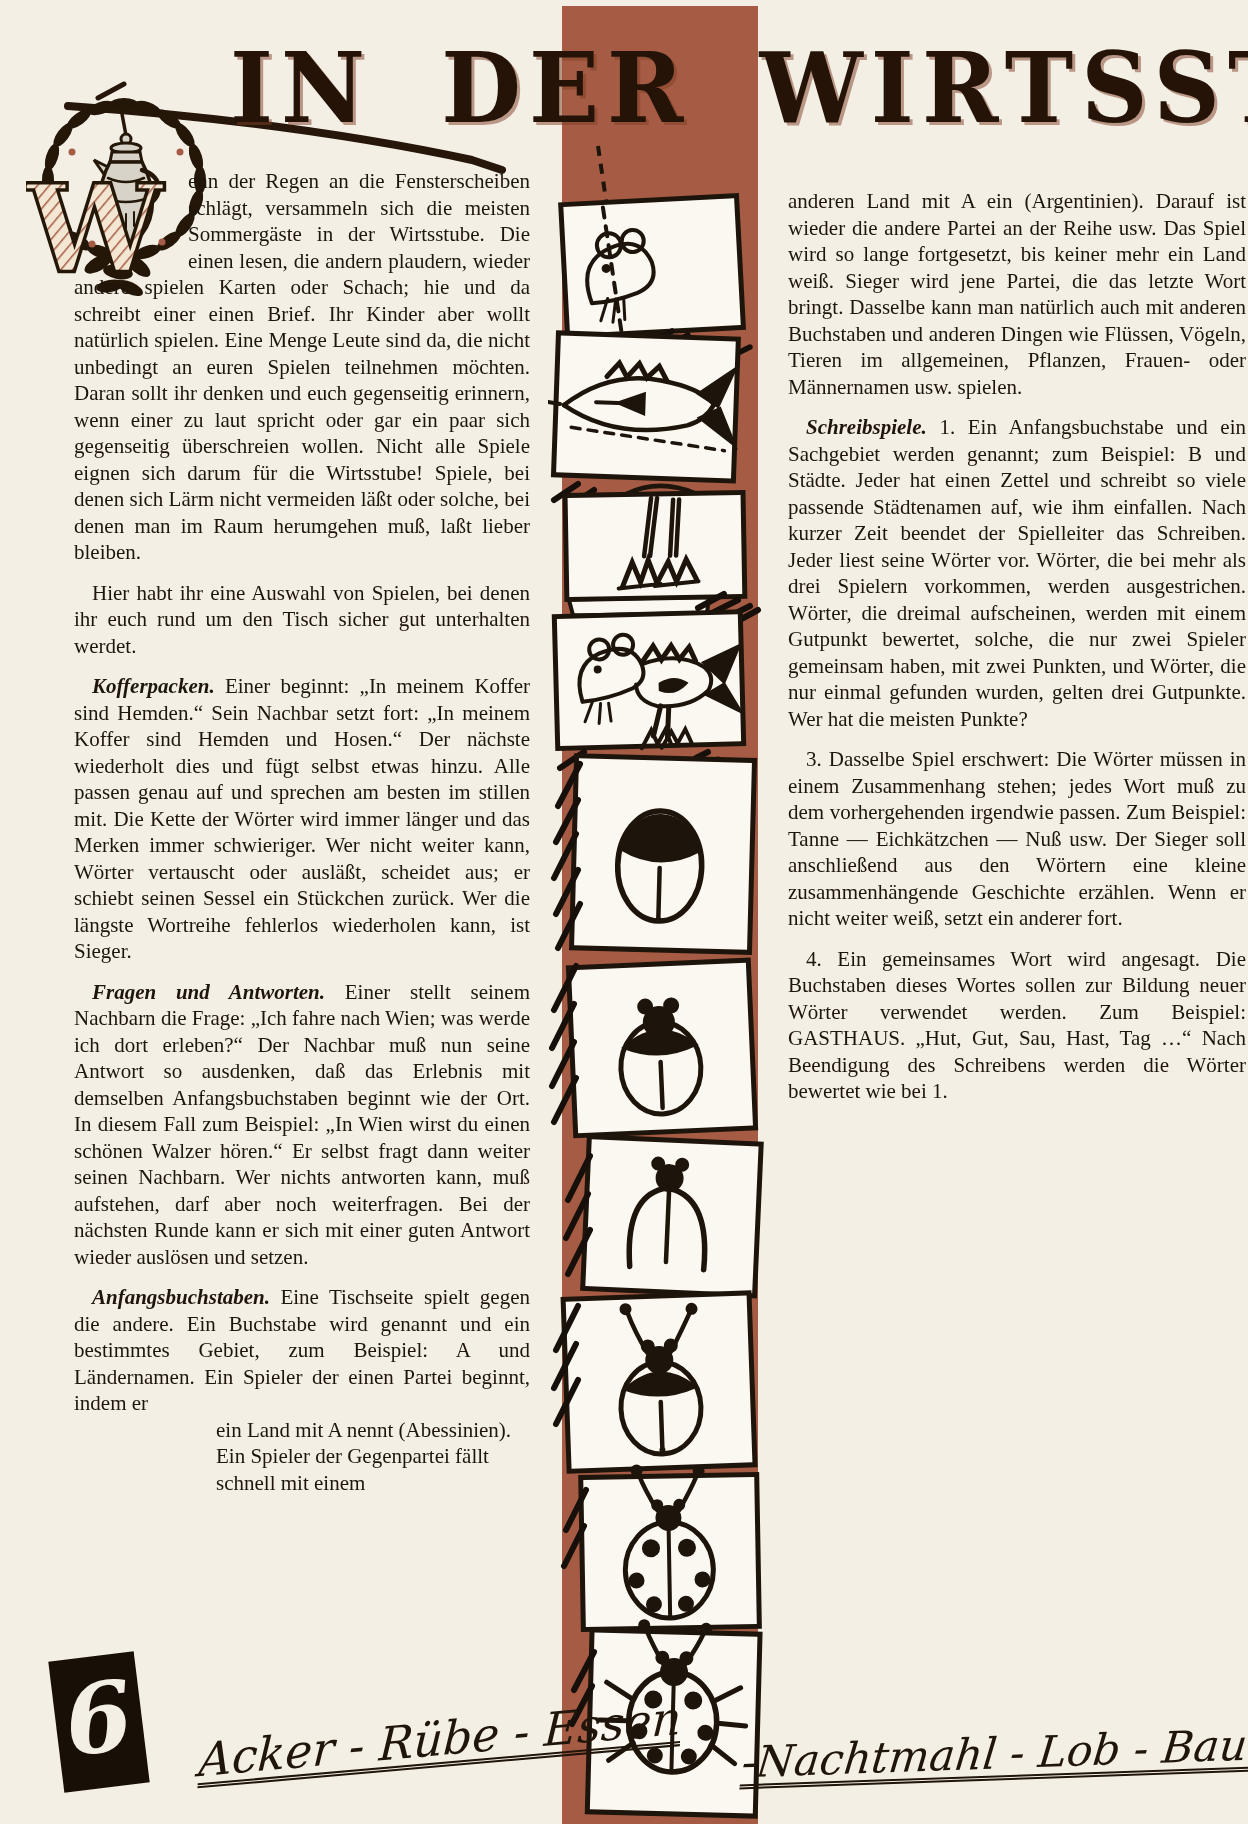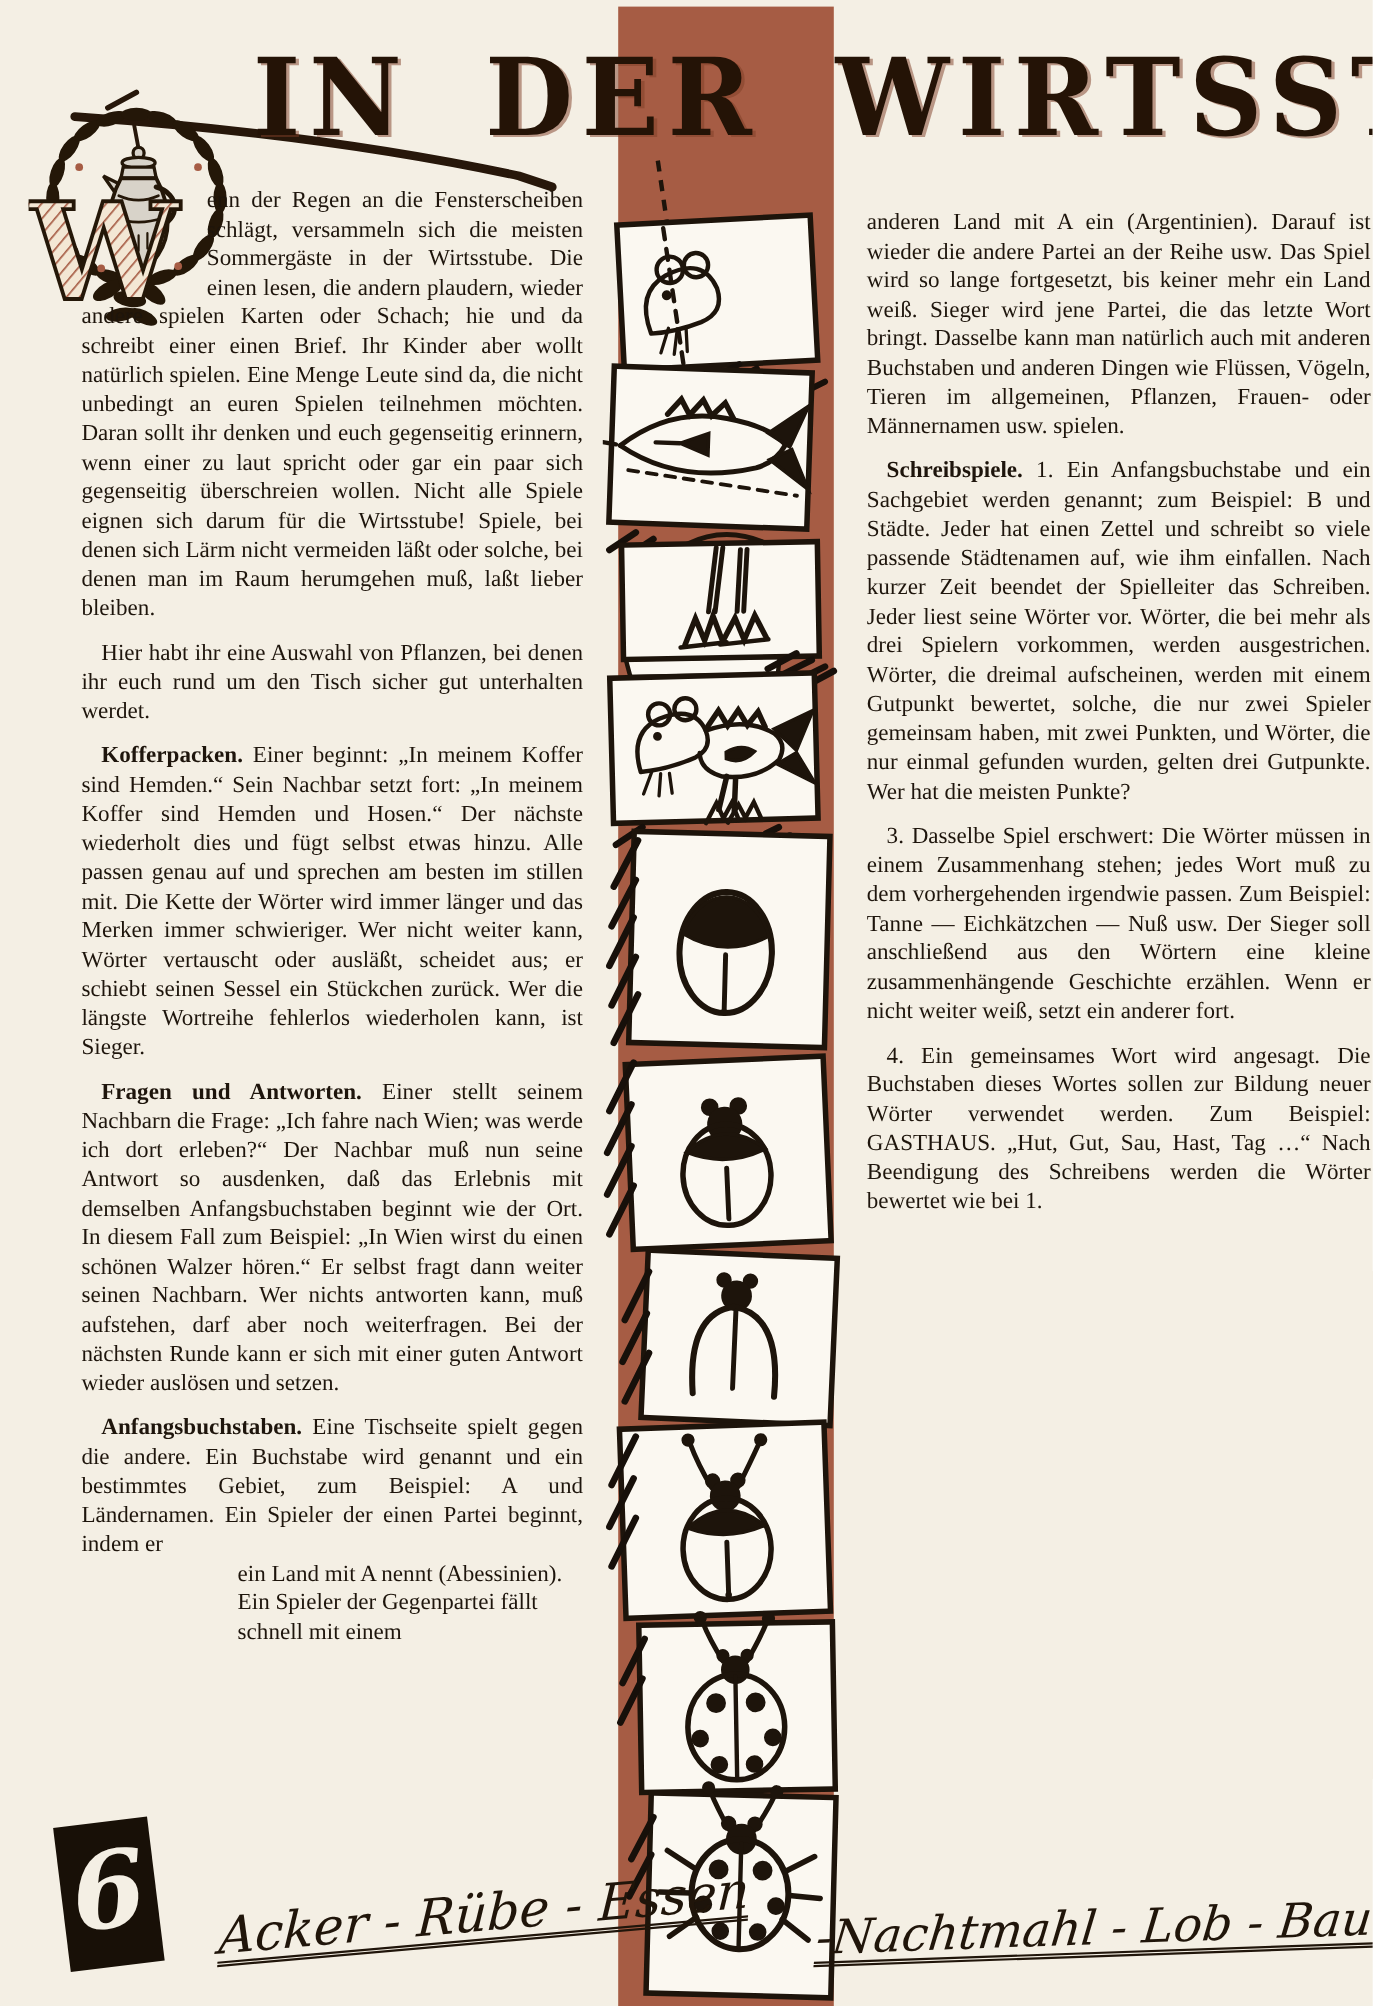--- a/index.html
+++ b/index.html
@@ -20,21 +20,21 @@
     color:#241306;text-shadow:3px 2px 0 rgba(125,62,38,0.5);
     transform:scaleY(1.06);transform-origin:top left;
   }
   #dropcap-svg{position:absolute;left:26px;top:170px;z-index:4;}
   
   .col{position:absolute;z-index:3;font-size:21px;line-height:26.5px;text-align:justify;}
   #left-col{left:74px;top:168px;width:456px;}
   #right-col{left:788px;top:188px;width:458px;}
   .col p{margin:0 0 14px 0;text-indent:18px;}
   .col p.noindent{text-indent:0;}
-  b.runin{font-weight:bold;}
+  b.runin{font-weight:bold;font-style:italic;}
   #dropcap-spacer{float:left;width:114px;height:84px;}
   #partei-tail{margin:0 0 0 142px;text-indent:0;text-align:left;}
   
   #page-number{
     position:absolute;left:56px;top:1656px;width:86px;height:132px;z-index:4;
     background:#181007;transform:rotate(-7deg);
     display:flex;align-items:center;justify-content:center;
   }
   #page-number span{
     font-family:"DejaVu Serif", serif;font-style:italic;font-weight:bold;
@@ -287,21 +287,21 @@
       <pattern id="wHatch" patternUnits="userSpaceOnUse" width="9" height="9" patternTransform="rotate(40)">
         <rect width="9" height="9" fill="#f3e7d4"></rect>
         <path d="M 0,0 L 0,9" stroke="#a65c44" stroke-width="3"></path>
       </pattern>
     </defs>
     <text x="0" y="102" font-family="DejaVu Serif, serif" font-size="122" font-weight="bold" fill="url(#wHatch)" stroke="#241708" stroke-width="3.5">W</text>
   </svg>
 
   <div id="left-col" class="col">
     <p class="noindent"><span id="dropcap-spacer"></span><span>enn der Regen an die Fensterscheiben schlägt, versammeln sich die meisten Sommergäste in der Wirtsstube. Die einen lesen, die andern plaudern, wieder andere spielen Karten oder Schach; hie und da schreibt einer einen Brief. Ihr Kinder aber wollt natürlich spielen. Eine Menge Leute sind da, die nicht unbedingt an euren Spielen teilnehmen möchten. Daran sollt ihr denken und euch gegenseitig erinnern, wenn einer zu laut spricht oder gar ein paar sich gegenseitig überschreien wollen. Nicht alle Spiele eignen sich darum für die Wirtsstube! Spiele, bei denen sich Lärm nicht vermeiden läßt oder solche, bei denen man im Raum herumgehen muß, laßt lieber bleiben.</span></p>
-    <p>Hier habt ihr eine Auswahl von Pflanzen, bei denen ihr euch rund um den Tisch sicher gut unterhalten werdet.</p>
+    <p>Hier habt ihr eine Auswahl von Spielen, bei denen ihr euch rund um den Tisch sicher gut unterhalten werdet.</p>
     <p><b class="runin">Kofferpacken.</b><span> Einer beginnt: „In meinem Koffer sind Hemden.“ Sein Nachbar setzt fort: „In meinem Koffer sind Hemden und Hosen.“ Der nächste wiederholt dies und fügt selbst etwas hinzu. Alle passen genau auf und sprechen am besten im stillen mit. Die Kette der Wörter wird immer länger und das Merken immer schwieriger. Wer nicht weiter kann, Wörter vertauscht oder ausläßt, scheidet aus; er schiebt seinen Sessel ein Stückchen zurück. Wer die längste Wortreihe fehlerlos wiederholen kann, ist Sieger.</span></p>
     <p><b class="runin">Fragen und Antworten.</b><span> Einer stellt seinem Nachbarn die Frage: „Ich fahre nach Wien; was werde ich dort erleben?“ Der Nachbar muß nun seine Antwort so ausdenken, daß das Erlebnis mit demselben Anfangsbuchstaben beginnt wie der Ort. In diesem Fall zum Beispiel: „In Wien wirst du einen schönen Walzer hören.“ Er selbst fragt dann weiter seinen Nachbarn. Wer nichts antworten kann, muß aufstehen, darf aber noch weiterfragen. Bei der nächsten Runde kann er sich mit einer guten Antwort wieder auslösen und setzen.</span></p>
     <p style="margin-bottom:0;"><b class="runin">Anfangsbuchstaben.</b><span> Eine Tischseite spielt gegen die andere. Ein Buchstabe wird genannt und ein bestimmtes Gebiet, zum Beispiel: A und Ländernamen. Ein Spieler der einen Partei beginnt, indem er</span></p>
     <div id="partei-tail">ein Land mit A nennt (Abessinien). Ein Spieler der Gegenpartei fällt schnell mit einem</div>
   </div>
 
   <div id="right-col" class="col">
     <p class="noindent">anderen Land mit A ein (Argentinien). Darauf ist wieder die andere Partei an der Reihe usw. Das Spiel wird so lange fortgesetzt, bis keiner mehr ein Land weiß. Sieger wird jene Partei, die das letzte Wort bringt. Dasselbe kann man natürlich auch mit anderen Buchstaben und anderen Dingen wie Flüssen, Vögeln, Tieren im allgemeinen, Pflanzen, Frauen- oder Männernamen usw. spielen.</p>
     <p><b class="runin">Schreibspiele.</b><span> 1. Ein Anfangsbuchstabe und ein Sachgebiet werden genannt; zum Beispiel: B und Städte. Jeder hat einen Zettel und schreibt so viele passende Städtenamen auf, wie ihm einfallen. Nach kurzer Zeit beendet der Spielleiter das Schreiben. Jeder liest seine Wörter vor. Wörter, die bei mehr als drei Spielern vorkommen, werden ausgestrichen. Wörter, die dreimal aufscheinen, werden mit einem Gutpunkt bewertet, solche, die nur zwei Spieler gemeinsam haben, mit zwei Punkten, und Wörter, die nur einmal gefunden wurden, gelten drei Gutpunkte. Wer hat die meisten Punkte?</span></p>
     <p>3. Dasselbe Spiel erschwert: Die Wörter müssen in einem Zusammenhang stehen; jedes Wort muß zu dem vorhergehenden irgendwie passen. Zum Beispiel: Tanne — Eichkätzchen — Nuß usw. Der Sieger soll anschließend aus den Wörtern eine kleine zusammenhängende Geschichte erzählen. Wenn er nicht weiter weiß, setzt ein anderer fort.</p>

